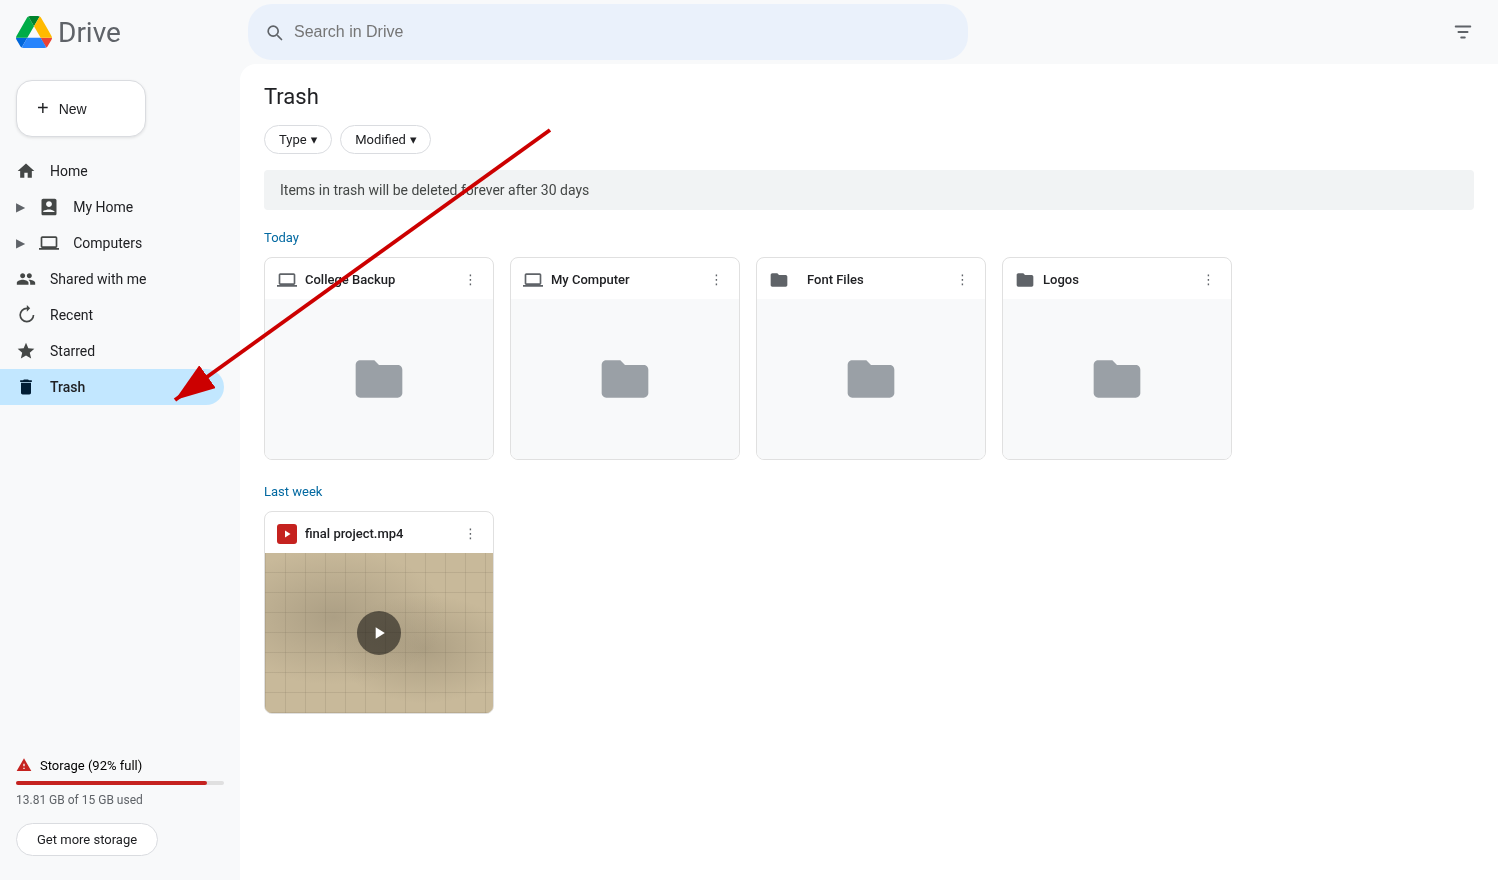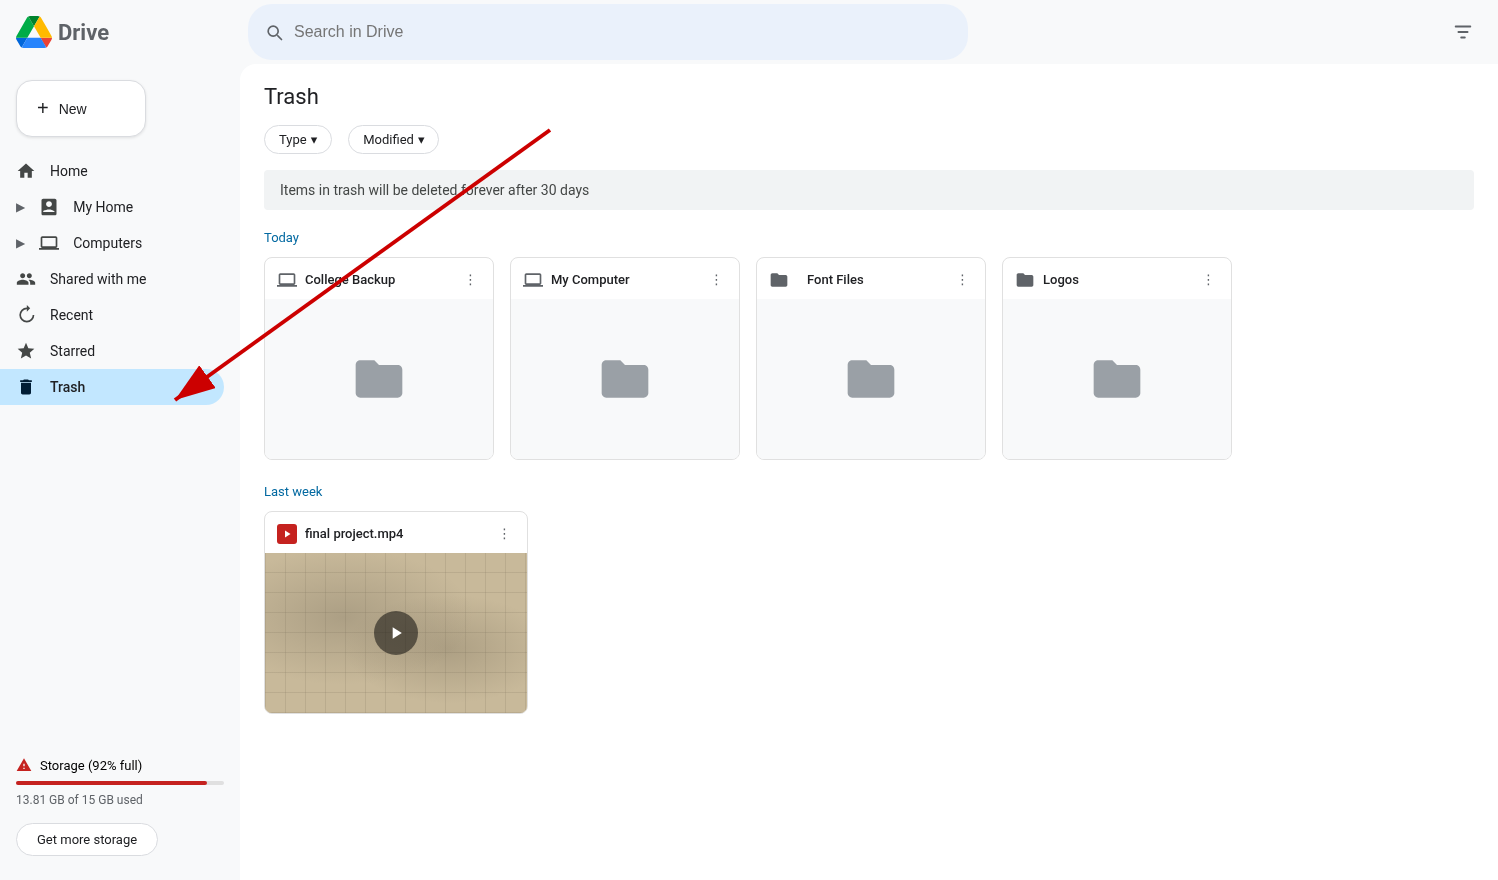--- a/index.html
+++ b/index.html
@@ -30,23 +30,23 @@
       align-items: center;
       gap: 6px;
       width: 220px;
       flex-shrink: 0;
     }
     .logo-icon {
       width: 36px;
       height: 36px;
     }
     .logo-text {
-      font-size: 22px;
+      font-size: 28px;
       color: #5f6368;
-      font-weight: 700;
+      font-weight: 400;
     }
     .search-bar {
       flex: 1;
       max-width: 720px;
       background: #eaf1fb;
       border-radius: 24px;
       display: flex;
       align-items: center;
       padding: 0 16px;
       height: 56px;
@@ -174,21 +174,21 @@
       border-radius: 16px 0 0 0;
     }
     .page-title {
       font-size: 22px;
       font-weight: 400;
       color: #202124;
       margin-bottom: 16px;
     }
     .filter-bar {
       display: flex;
-      gap: 16px;
+      gap: 8px;
       margin-bottom: 16px;
     }
     .filter-btn {
       border: 1px solid #dadce0;
       background: #fff;
       border-radius: 20px;
       padding: 6px 14px;
       cursor: pointer;
       font-size: 13px;
       color: #202124;
@@ -259,21 +259,21 @@
       padding: 4px;
       border-radius: 50%;
       display: flex;
       align-items: center;
       justify-content: center;
       color: #5f6368;
     }
 
     
     .video-card {
-      width: 264px;
+      width: 230px;
       border: 1px solid #e0e0e0;
       border-radius: 8px;
       background: #fff;
       overflow: hidden;
       cursor: pointer;
     }
     .video-card-header {
       display: flex;
       align-items: center;
       justify-content: space-between;

